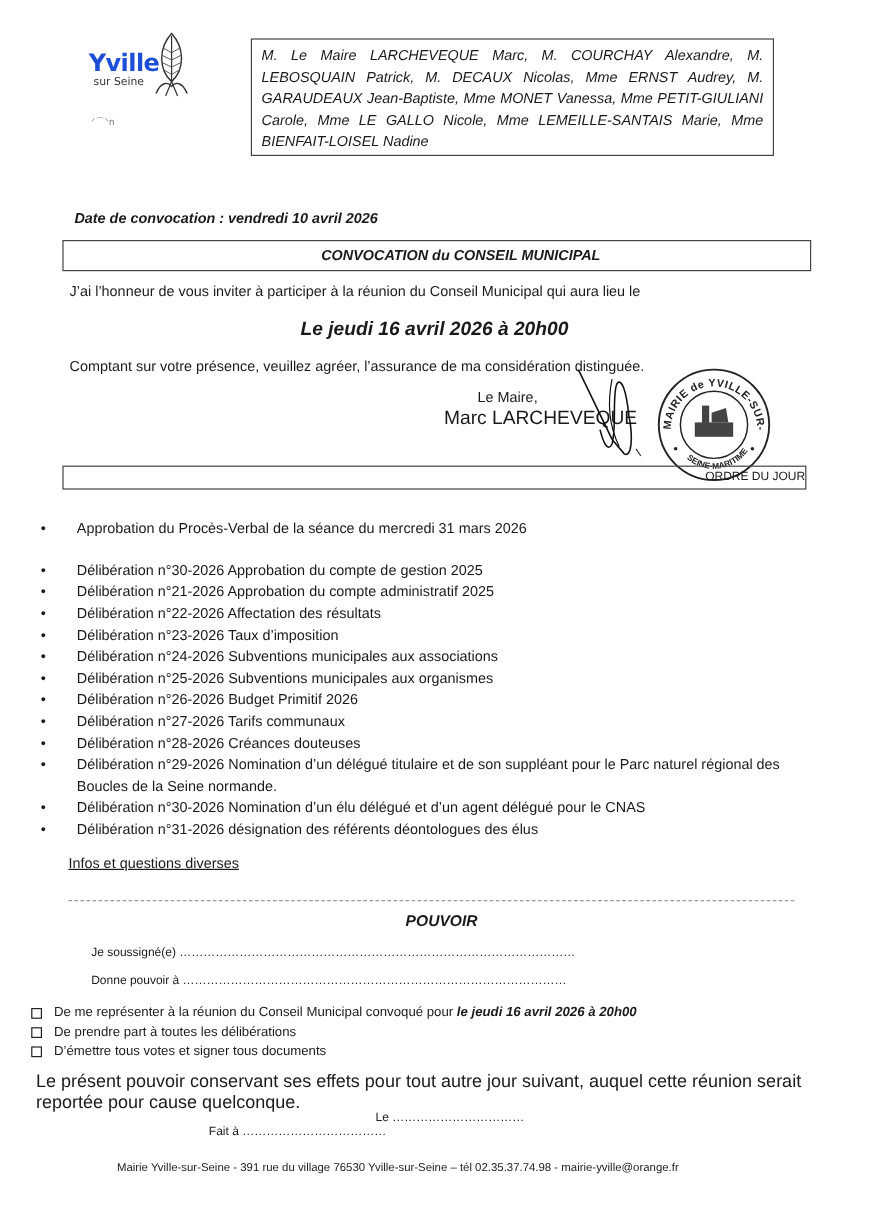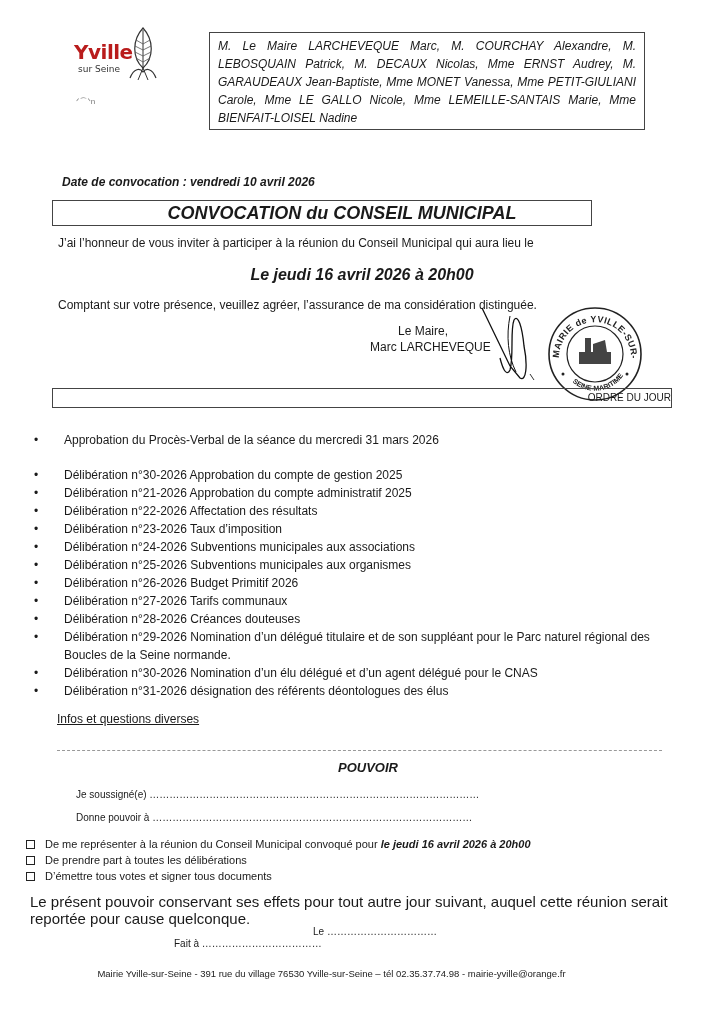--- a/index.html
+++ b/index.html
@@ -2,39 +2,39 @@
 <html><head>
 <meta charset="utf-8">
 <style>
   * { box-sizing: border-box; margin: 0; padding: 0; }
   html, body { width: 724px; height: 1024px; background: #ffffff; overflow: hidden; }
   body { position: relative; font-family: "Liberation Sans", sans-serif; color: #1a1a1a; }
   .abs { position: absolute; }
 
   
   .logo { left: 70px; top: 26px; width: 110px; height: 90px; }
-  .logo-title { position: absolute; left: 4px; top: 14px; font-family: "DejaVu Sans", sans-serif; font-size: 20px; font-weight: bold; letter-spacing: -0.5px; color: #b91c1c; }
+  .logo-title { position: absolute; left: 4px; top: 14px; font-family: "DejaVu Sans", sans-serif; font-size: 20px; font-weight: bold; letter-spacing: -0.5px; color: #1d4ed8; }
   .logo-sub { position: absolute; left: 8px; top: 38px; font-family: "DejaVu Sans", sans-serif; font-size: 9px; color: #333; }
   .logo-leaf { position: absolute; left: 56px; top: 0px; width: 34px; height: 56px; }
   .logo-scribble { position: absolute; left: 6px; top: 70px; font-size: 8px; color: #777; }
 
   
   .members-box { left: 209px; top: 32px; width: 436px; height: 98px; border: 1px solid #444; padding: 4px 8px; }
   .members-title { font-size: 12px; font-weight: bold; margin-bottom: 2px; }
   .members-text { font-size: 12px; font-style: italic; line-height: 18px; text-align: justify; }
 
   .conv-date { left: 62px; top: 175px; font-size: 12px; font-weight: bold; font-style: italic; }
 
-  .conv-box { left: 52px; top: 200px; width: 540px; height: 26px; border: 1px solid #444; text-align: center; font-size: 18px; font-weight: bold; font-style: italic; line-height: 24px; padding-left: 40px; }
+  .conv-box { left: 52px; top: 200px; width: 624px; height: 26px; border: 1px solid #444; text-align: center; font-size: 12px; font-weight: bold; font-style: italic; line-height: 24px; padding-left: 40px; }
 
   .invite { left: 58px; top: 236px; font-size: 12px; }
   .meeting-date { left: 0; width: 724px; top: 266px; text-align: center; font-size: 16px; font-weight: bold; font-style: italic; }
   .regards { left: 58px; top: 298px; font-size: 12px; }
   .mayor-title { left: 398px; top: 324px; font-size: 12px; }
-  .mayor-name { left: 370px; top: 340px; font-size: 12px; }
+  .mayor-name { left: 370px; top: 340px; font-size: 16px; }
 
   .signature { left: 480px; top: 306px; width: 60px; height: 78px; }
   .stamp { left: 545px; top: 304px; width: 100px; height: 100px; }
 
   .odj-box { left: 52px; top: 388px; width: 620px; height: 20px; border: 1px solid #444; text-align: right; font-size: 10px; line-height: 18px; }
 
   ul.agenda { list-style: none; }
   .agenda-item { position: absolute; left: 34px; font-size: 12px; line-height: 18px; }
   .agenda-item .bullet { position: absolute; left: 0; top: 0; font-size: 12px; }
   .agenda-item .txt { display: block; padding-left: 30px; width: 640px; }

